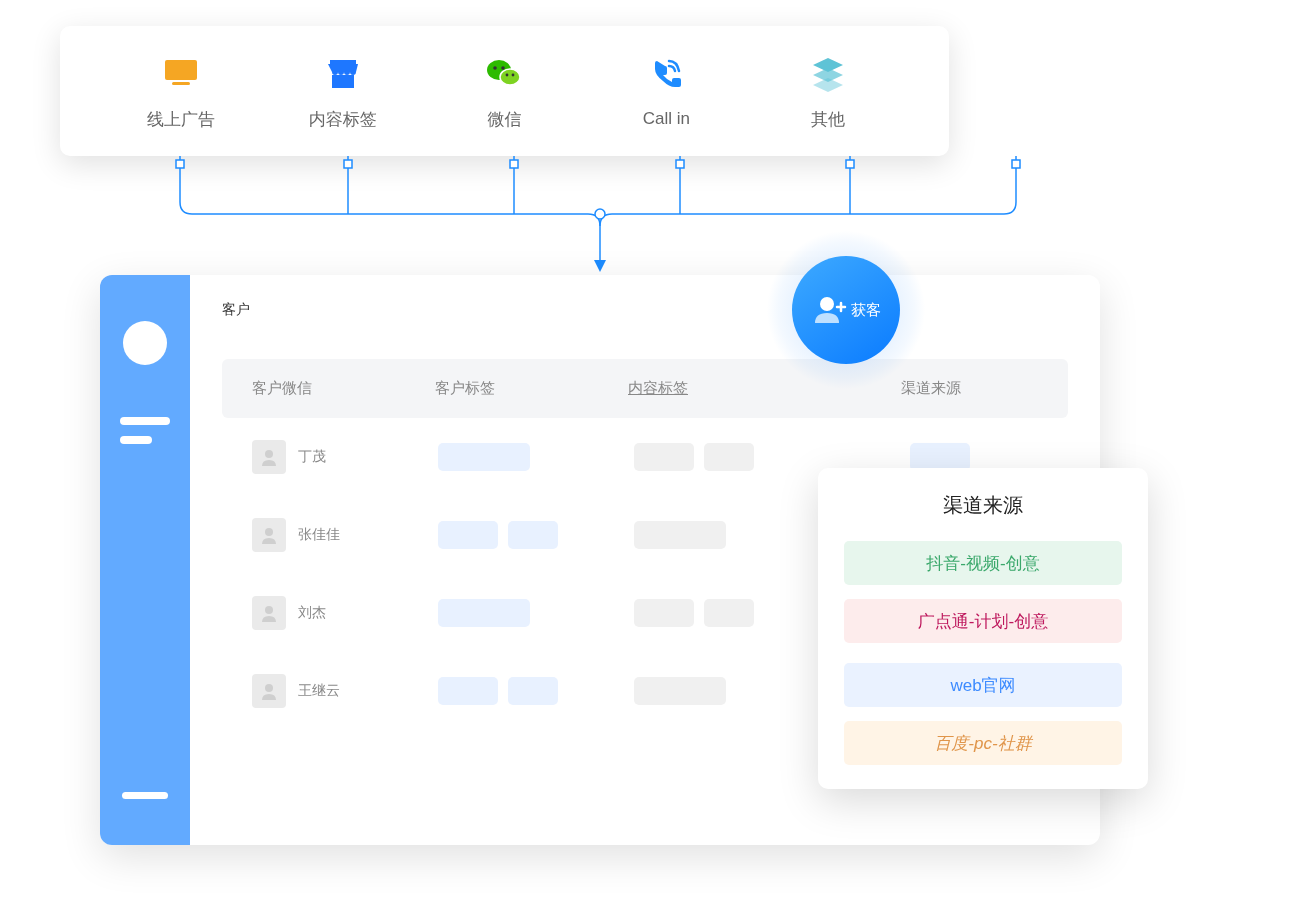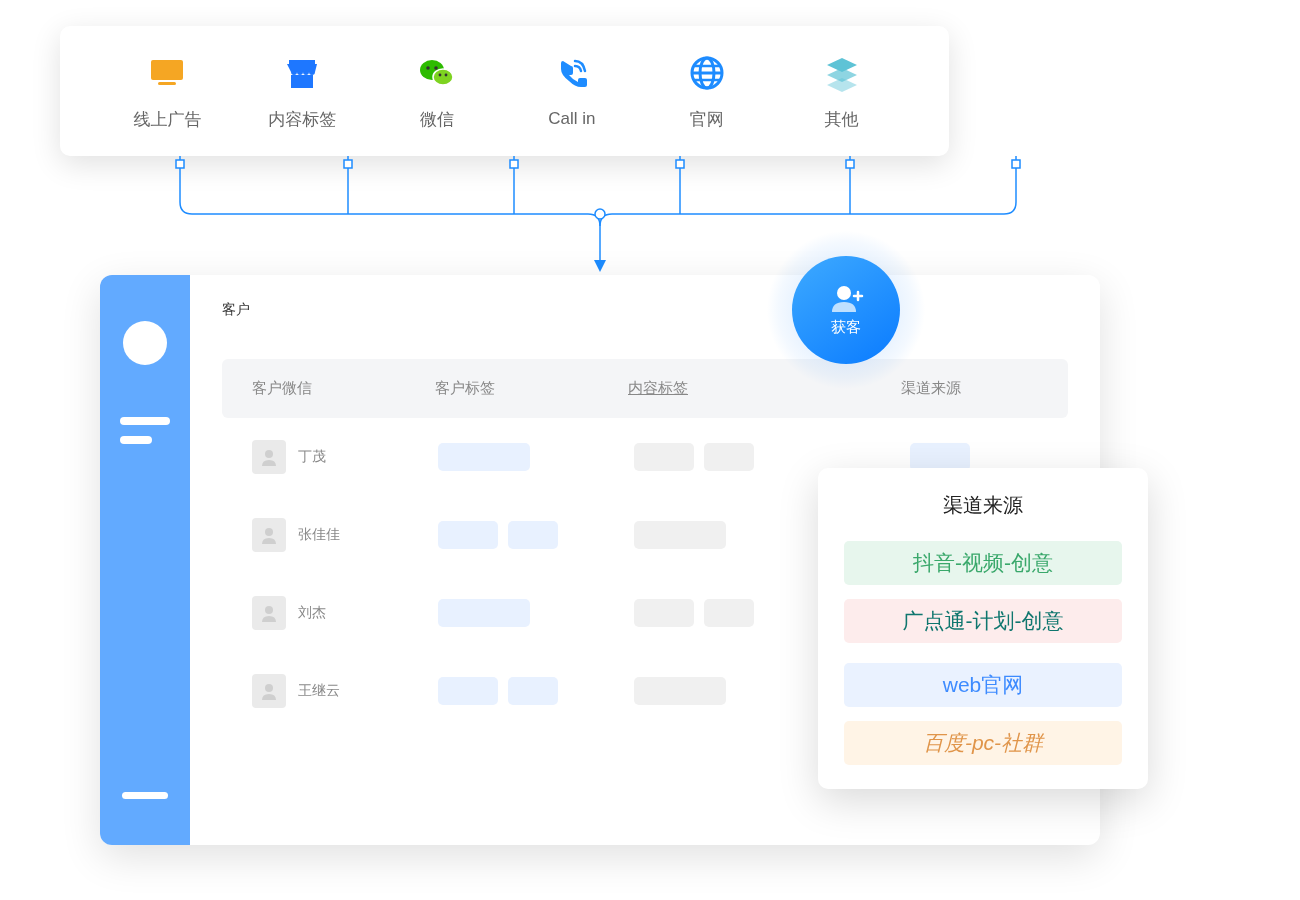--- a/index.html
+++ b/index.html
@@ -178,21 +178,20 @@
     align-items: center;
     justify-content: center;
     z-index: 5;
   }
   .acquire-inner {
     width: 108px;
     height: 108px;
     border-radius: 50%;
     background: linear-gradient(145deg, #3eaaff, #0a7bff);
     display: flex;
-    flex-direction: column;
     align-items: center;
     justify-content: center;
     gap: 4px;
     color: #fff;
   }
   .acquire-label { font-size: 15px; }
 
   
   .source-popup {
     position: absolute;
@@ -211,21 +210,21 @@
     color: #222;
     margin-bottom: 22px;
     font-weight: 500;
   }
   .source-item {
     height: 44px;
     border-radius: 5px;
     display: flex;
     align-items: center;
     justify-content: center;
-    font-size: 21px;
+    font-size: 17px;
     margin-bottom: 14px;
   }
   .source-item:last-child { margin-bottom: 0; font-style: italic; }
 </style>
 </head>
 <body>
 
 <div class="channels-card">
     <div class="channel">
       <div class="channel-icon">
@@ -261,32 +260,20 @@
     </div>
     <div class="channel">
       <div class="channel-icon">
         <svg width="42" height="42" viewBox="0 0 42 42">
           <path d="M12 8 Q10 8 10 10 L10 16 Q10 22 18 28 Q24 34 30 34 L34 34 Q36 34 36 32 L36 27 Q36 25 34 25 L29 25 Q27 25 27 27 L27 29 Q22 27 18 22 L20 22 Q22 22 22 20 L22 15 Q22 13 20 13 Z" fill="#1e8cff"></path>
           <path d="M24 8 Q32 8 34 18" stroke="#1e8cff" stroke-width="2.5" fill="none" stroke-linecap="round"></path>
           <path d="M24 13 Q29 13 30 18" stroke="#1e8cff" stroke-width="2.5" fill="none" stroke-linecap="round"></path>
         </svg>
       </div>
   <div class="channel-label">Call in</div>
-    </div>
-    <div class="channel">
-      <div class="channel-icon">
-        <svg width="42" height="42" viewBox="0 0 42 42">
-          <circle cx="21" cy="21" r="15" fill="none" stroke="#1e8cff" stroke-width="3"></circle>
-          <ellipse cx="21" cy="21" rx="7" ry="15" fill="none" stroke="#1e8cff" stroke-width="3"></ellipse>
-          <line x1="6" y1="21" x2="36" y2="21" stroke="#1e8cff" stroke-width="3"></line>
-          <line x1="8" y1="14" x2="34" y2="14" stroke="#1e8cff" stroke-width="2.5"></line>
-          <line x1="8" y1="28" x2="34" y2="28" stroke="#1e8cff" stroke-width="2.5"></line>
-        </svg>
-      </div>
-  <div class="channel-label">官网</div>
     </div>
     <div class="channel">
       <div class="channel-icon">
         <svg width="42" height="42" viewBox="0 0 42 42">
           <path d="M21 6 L36 13 L21 20 L6 13 Z" fill="#5ec3d6"></path>
           <path d="M21 16 L36 23 L21 30 L6 23 Z" fill="#5ec3d6" opacity="0.7"></path>
           <path d="M21 26 L36 33 L21 40 L6 33 Z" fill="#5ec3d6" opacity="0.45"></path>
         </svg>
       </div>
   <div class="channel-label">其他</div>
@@ -444,17 +431,17 @@
       </g>
     </svg>
     <div class="acquire-label">获客</div>
   </div>
 </div>
 
 <div class="source-popup">
   <div class="source-title">渠道来源</div>
   <div id="source-items">
       <div class="source-item" style="background: rgb(231, 246, 237); color: rgb(58, 168, 107);">抖音-视频-创意</div>
-      <div class="source-item" style="background: rgb(253, 236, 236); color: #0f766e;">广点通-计划-创意</div>
+      <div class="source-item" style="background: rgb(253, 236, 236); color: #be185d;">广点通-计划-创意</div>
       <div class="source-item" style="background: rgb(234, 242, 255); color: rgb(61, 139, 255); margin-top: 20px;">web官网</div>
       <div class="source-item" style="background: rgb(255, 244, 230); color: rgb(224, 149, 74);">百度-pc-社群</div>
     </div>
 </div>
 
 </body></html>

